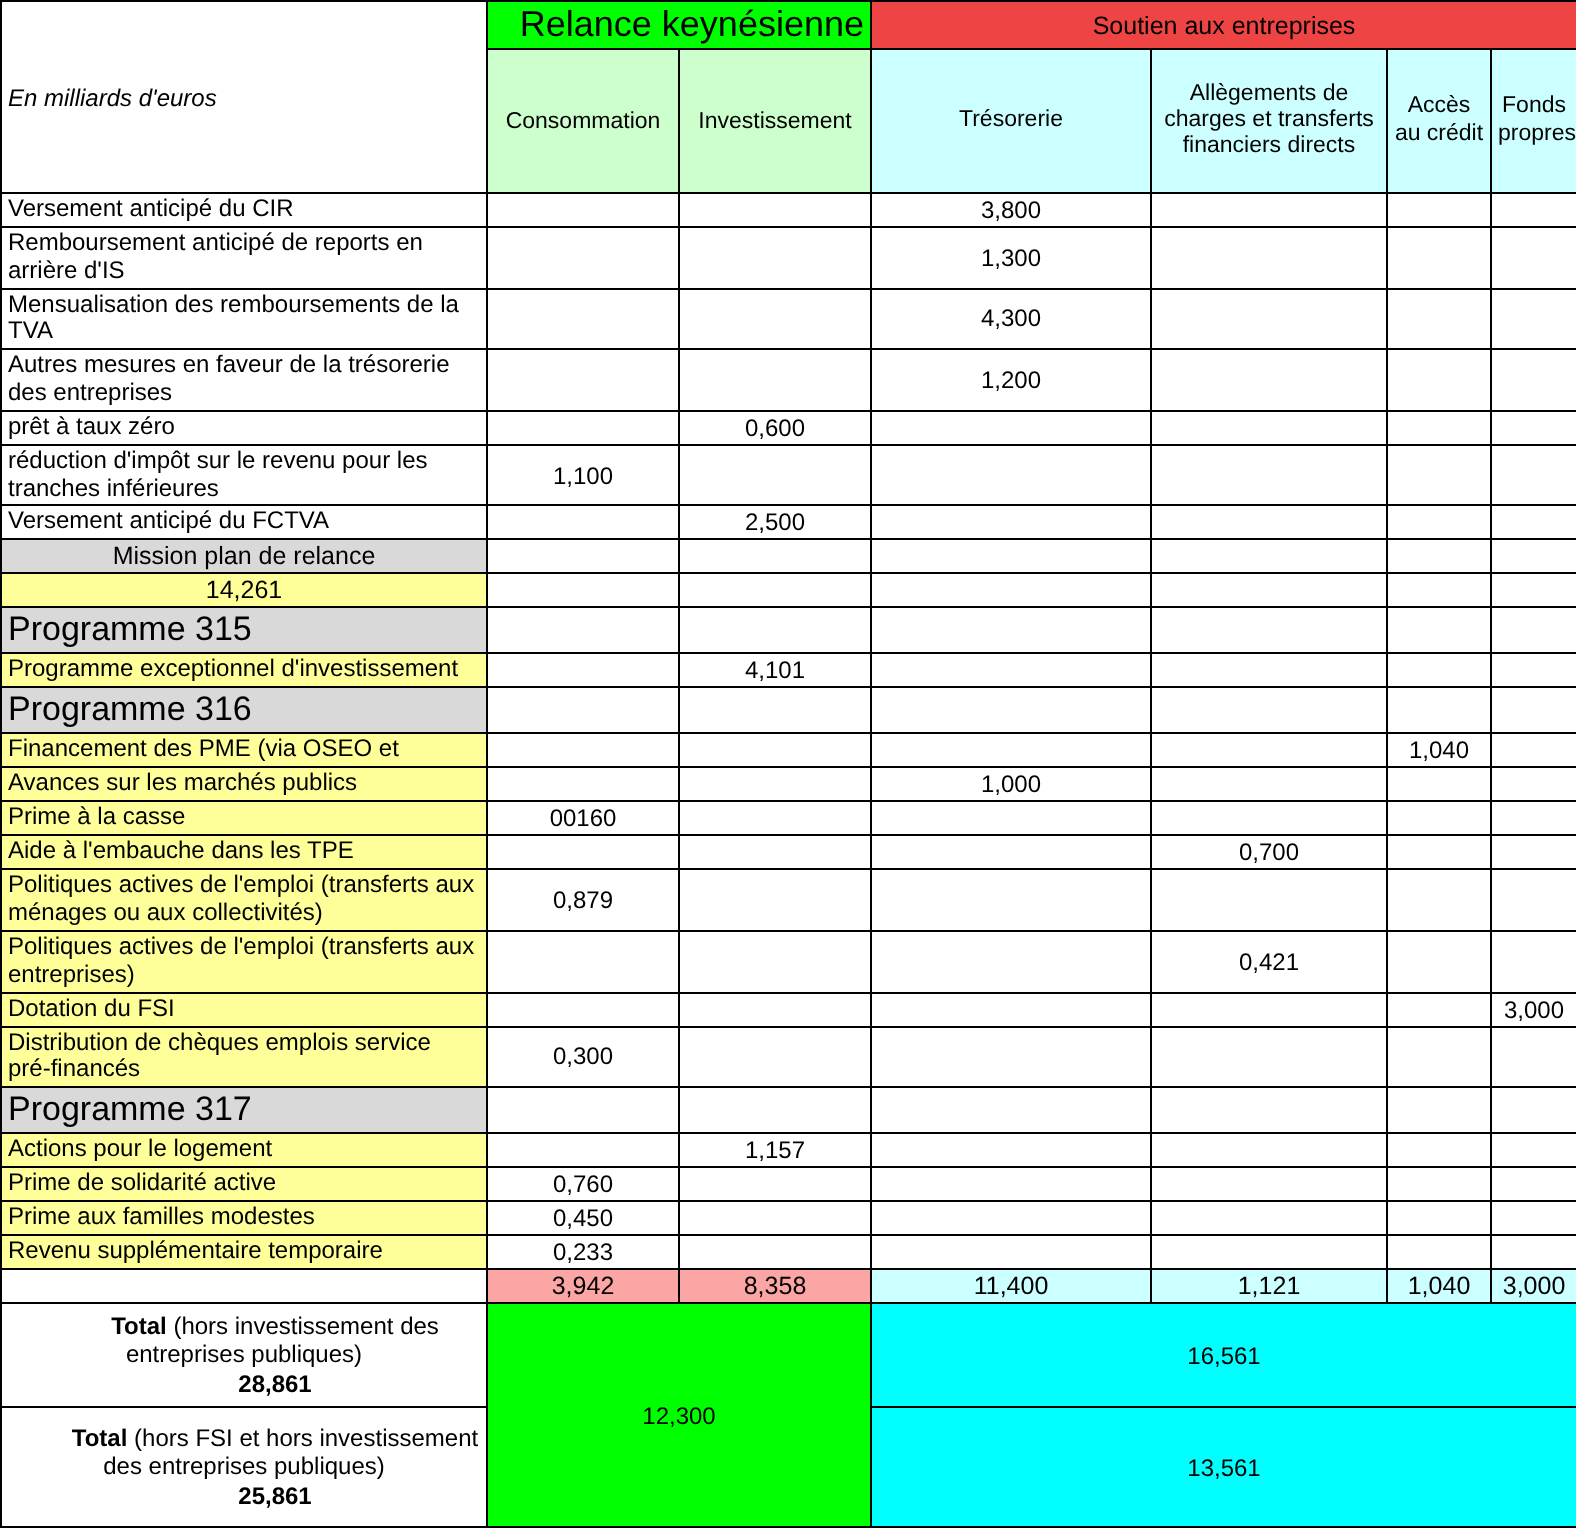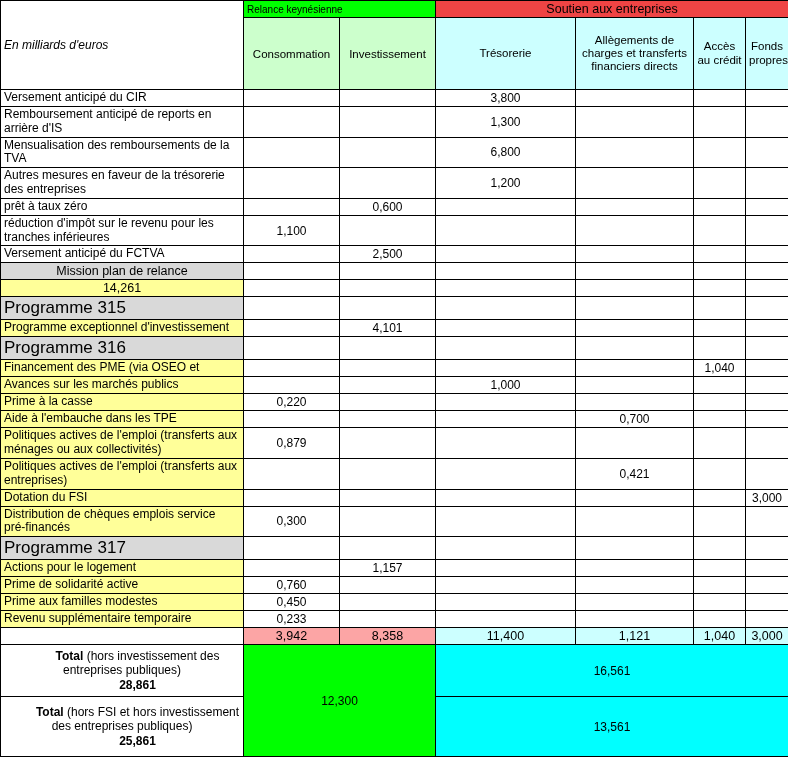--- a/index.html
+++ b/index.html
@@ -1,20 +1,20 @@
 <!DOCTYPE html>
 <html><head>
 <meta charset="utf-8">
 <style>
   html,body{margin:0;padding:0;background:#ffffff;}
   body{font-family:"Liberation Sans",sans-serif;}
   #sheet{width:788px;height:767px;position:relative;overflow:hidden;}
   table.main{border-collapse:collapse;table-layout:fixed;width:788px;font-size:12px;color:#000;}
   table.main td, table.main th{border:1px solid #000;padding:1px 3px;vertical-align:middle;font-weight:normal;}
-  .hdr-green{background:#00ff00;text-align:left;font-weight:bold;font-size:10px;}
+  .hdr-green{background:#00ff00;text-align:right;font-weight:bold;font-size:18px;}
   .hdr-cyan{background:#ef4444;text-align:center;font-weight:bold;font-size:12.5px;}
   .sub-green{background:#ccffcc;text-align:center;font-size:11.5px;vertical-align:bottom;}
   .sub-cyan{background:#ccffff;text-align:center;font-size:11.5px;vertical-align:bottom;line-height:1.15;}
   .corner{vertical-align:bottom;font-style:italic;font-size:12px;}
   .lbl{text-align:left;font-size:12px;line-height:1.15;margin-left:44px;}
   .num{text-align:center;font-size:12px;}
   .yellow{background:#ffff99;}
   .gray-band{background:#d9d9d9;text-align:center;font-weight:bold;font-size:12.5px;}
   .gray-band2{background:#d9d9d9;text-align:left;font-size:17px;}
   .yellow-total{background:#ffff99;text-align:center;font-weight:bold;font-size:12.5px;}
@@ -70,21 +70,21 @@
         <td class="num"></td>
         <td class="num">1,300</td>
         <td class="num"></td>
         <td class="num"></td>
         <td class="num"></td>
       </tr>
       <tr>
         <td class="lbl">Mensualisation des remboursements de la TVA</td>
         <td class="num"></td>
         <td class="num"></td>
-        <td class="num">6,800</td>
+        <td class="num">4,300</td>
         <td class="num"></td>
         <td class="num"></td>
         <td class="num"></td>
       </tr>
       <tr>
         <td class="lbl">Autres mesures en faveur de la trésorerie des entreprises</td>
         <td class="num"></td>
         <td class="num"></td>
         <td class="num">1,200</td>
         <td class="num"></td>
@@ -177,21 +177,21 @@
         <td class="lbl yellow">Avances sur les marchés publics</td>
         <td class="num"></td>
         <td class="num"></td>
         <td class="num">1,000</td>
         <td class="num"></td>
         <td class="num"></td>
         <td class="num"></td>
       </tr>
       <tr>
         <td class="lbl yellow">Prime à la casse</td>
-        <td class="num">0,220</td>
+        <td class="num">00160</td>
         <td class="num"></td>
         <td class="num"></td>
         <td class="num"></td>
         <td class="num"></td>
         <td class="num"></td>
       </tr>
       <tr>
         <td class="lbl yellow">Aide à l'embauche dans les TPE</td>
         <td class="num"></td>
         <td class="num"></td>

